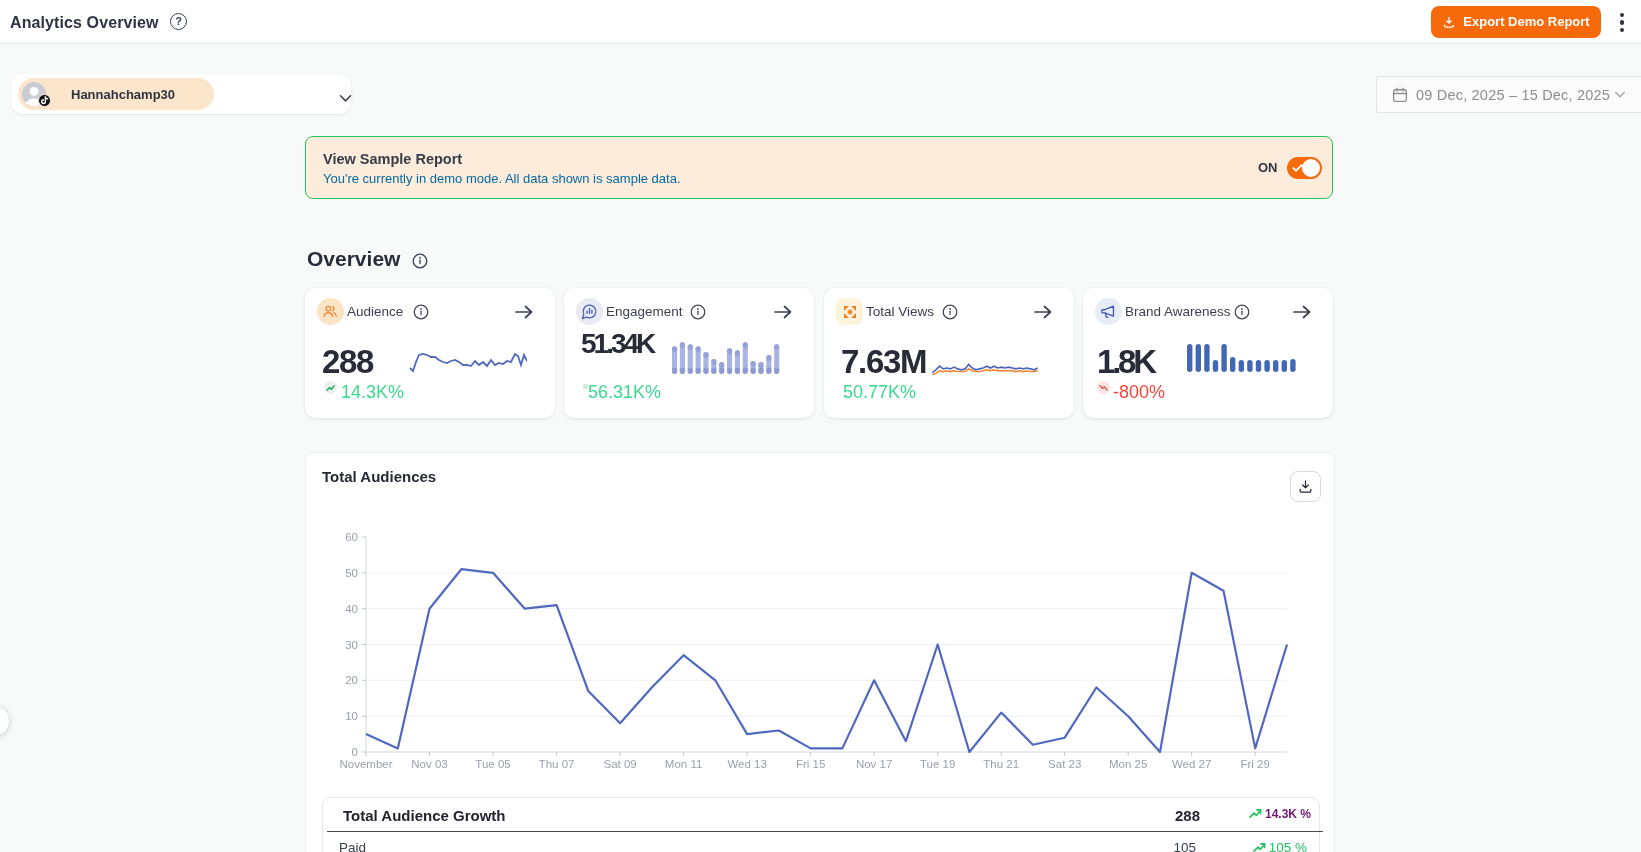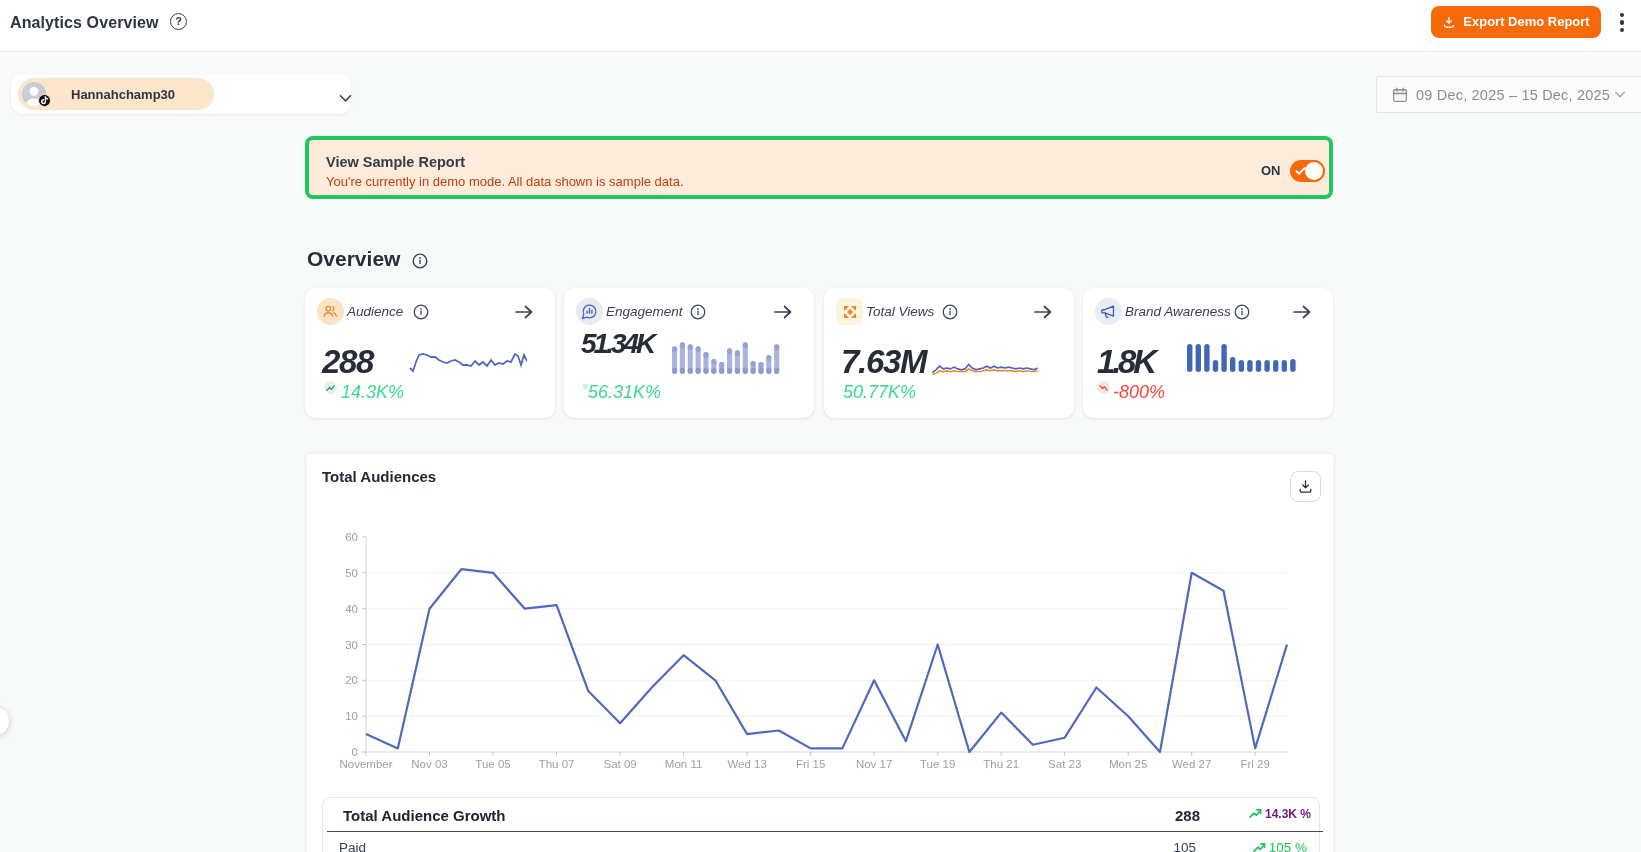--- a/index.html
+++ b/index.html
@@ -1,45 +1,45 @@
 <!DOCTYPE html>
 <html><head>
 <meta charset="utf-8">
 <style>
   * { margin:0; padding:0; box-sizing:border-box; }
   html,body { width:1641px; height:852px; overflow:hidden; background:#f8f9f9; font-family:"Liberation Sans", sans-serif; }
   
-  .header { position:absolute; left:0; top:0; width:1641px; height:52px; background:#ffffff; border-bottom:1px solid #e7e8ea;padding-left:8px; }
+  .header { position:absolute; left:0; top:0; width:1641px; height:44px; background:#ffffff; border-bottom:1px solid #e7e8ea;padding-left:8px; }
   .h-title { position:absolute; left:10px; top:14px; font-size:16px; font-weight:bold; color:#2d3442; letter-spacing:0.1px; }
   .help-ic { position:absolute; left:170px; top:13px; width:17px; height:17px; border:1.5px solid #394050; border-radius:50%; color:#394050; font-size:11px; font-weight:bold; text-align:center; line-height:15px; }
   .export-btn { position:absolute; left:1431px; top:6px; width:170px; height:32px; background:#f66a0c; border-radius:8px; color:#ffffff; font-size:13px; font-weight:bold; text-align:center; line-height:32px; }
   .kebab { position:absolute; left:1619px; top:13px; width:6px; height:22px; }
   .kebab i { display:block; width:4.4px; height:4.4px; border-radius:50%; background:#2f3542; margin:0 auto 3px; }
   
   .selector { position:absolute; left:11px; top:74px; width:340px; height:40px; background:#ffffff; border-radius:12px; box-shadow:0 1px 3px rgba(35,40,60,.08); }
   .sel-pill { position:absolute; left:7px; top:4px; width:196px; height:32px; background:#fbe5cb; border-radius:16px; }
   .avatar { position:absolute; left:11px; top:8px; width:24px; height:24px; border-radius:50%; background:#c9cdd4; overflow:hidden; }
   .avatar svg { position:absolute; left:0; top:0; }
   .tkbadge { position:absolute; left:27px; top:20px; width:13px; height:13px; border-radius:50%; background:#101016; border:1px solid #fbe3c8; }
   .sel-name { position:absolute; left:60px; top:13px; font-size:13px; font-weight:bold; color:#2e3442; }
   .sel-chev { position:absolute; left:328px; top:15px; }
   
   .datebox { position:absolute; left:1368px; top:76px; width:300px; height:37px; background:#fbfbfc; border:1px solid #e3e4e8; border-radius:2px;margin-left:8px; }
   .date-text { position:absolute; left:39px; top:10px; font-size:14.5px; color:#8e8b91; letter-spacing:0.2px; }
   
-  .banner { position:absolute; left:305px; top:136px; width:1028px; height:63px; background:#fdecdc; border:4px solid #22c55e; border-radius:8px; }
+  .banner { position:absolute; left:305px; top:136px; width:1028px; height:63px; background:#fdecdc; border:1px solid #22c55e; border-radius:8px; }
   .bn-title { position:absolute; left:17px; top:14px; font-size:14.5px; font-weight:bold; color:#353c49; }
-  .bn-sub { position:absolute; left:17px; top:34px; font-size:13px; color:#c2410c; }
+  .bn-sub { position:absolute; left:17px; top:34px; font-size:13px; color:#0369a1; }
   .bn-on { position:absolute; left:952px; top:23px; font-size:13px; font-weight:bold; color:#2e3440; }
   .toggle { position:absolute; left:981px; top:20px; width:35px; height:22px; background:#f66a0c; border-radius:11px; }
   .toggle .knob { position:absolute; right:2px; top:2px; width:18px; height:18px; background:#ffffff; border-radius:50%; }
   
   .ov-title { position:absolute; left:307px; top:247px; font-size:21px; font-weight:bold; color:#272d3a; }
   .ov-info { position:absolute; left:412px; top:253px; }
-  .card { position:absolute; top:288px; width:250px; height:130px; background:#ffffff; border-radius:10px; box-shadow:0 1px 3px rgba(35,40,60,.10), 0 0 1px rgba(35,40,60,.06);font-style:italic; }
+  .card { position:absolute; top:288px; width:250px; height:130px; background:#ffffff; border-radius:10px; box-shadow:0 1px 3px rgba(35,40,60,.10), 0 0 1px rgba(35,40,60,.06); }
   .c-ic { position:absolute; left:12px; top:10px; width:27px; height:27px; border-radius:50%; }
   .c-label { position:absolute; left:42px; top:16px; font-size:13.5px; color:#3a4150; }
   .c-info { position:absolute; top:16px; }
   .c-arrow { position:absolute; left:209px; top:15px; }
   .c-val { position:absolute; left:17px; top:55px; font-size:33px; font-weight:bold; color:#272c36; letter-spacing:-1.3px; }
   .c-chg { position:absolute; left:18px; top:94px; font-size:18px; color:#3bd890; }
   .c-chg.red { color:#f4473b; }
   .c-chgic { position:absolute; left:19px; top:93px; width:13px; height:13px; border-radius:50%; }
   
   .panel { position:absolute; left:305px; top:452px; width:1030px; height:430px; background:#ffffff; border:1px solid #ebedf0; border-radius:8px; }

